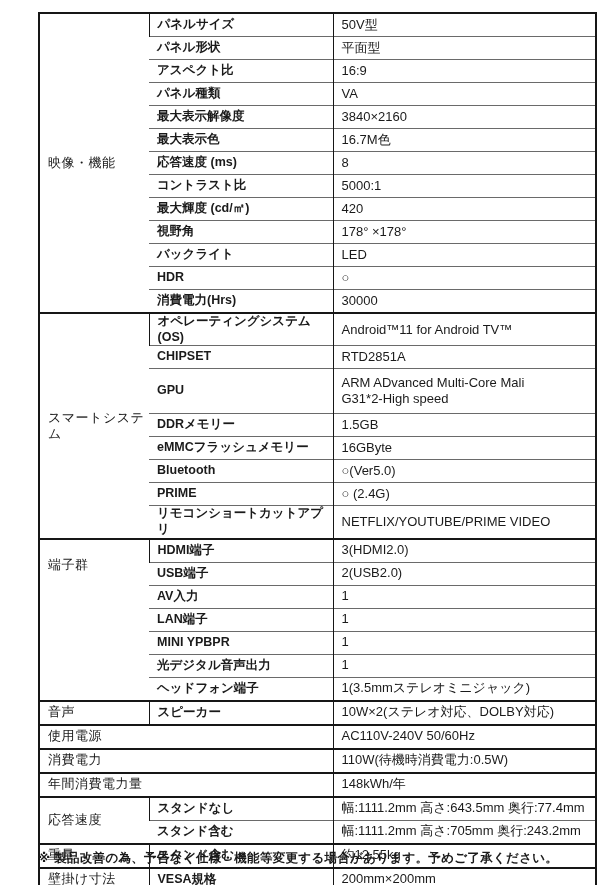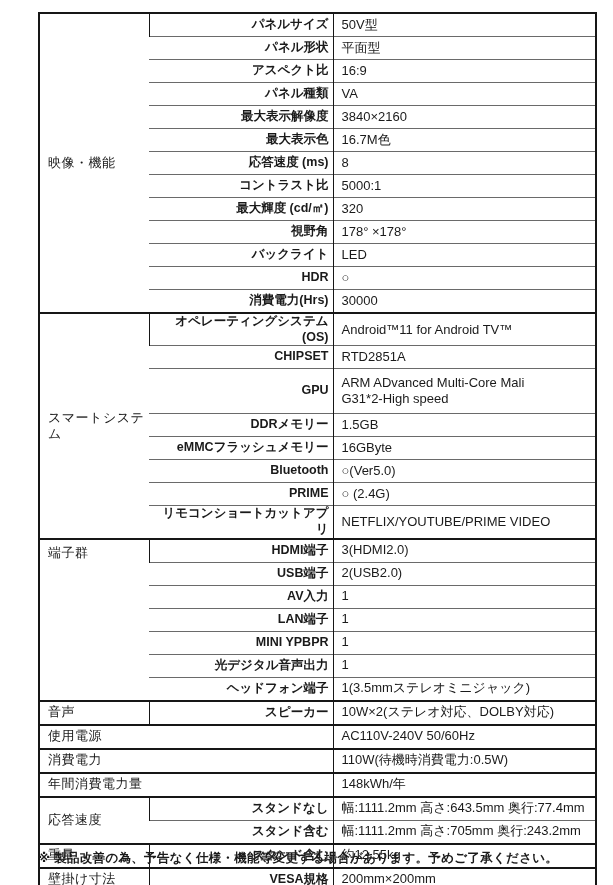--- a/index.html
+++ b/index.html
@@ -44,26 +44,25 @@
   td:first-child { border-left: none; margin-top: 14px; }
   tr.sec-start > td { border-top: 2px solid #161616; }
   tr:first-child > td { border-top: none; }
   td.cat {
     font-weight: normal;
     font-size: 13px;
     letter-spacing: 0.5px;
   }
   td.cat-top {
     vertical-align: top;
-    padding-top: 5px;
+    padding-top: 17px;
   }
   td.item {
     font-weight: bold;
     font-size: 12.5px;
-    text-align: right;
   }
   td.value {
     font-weight: normal;
     font-size: 13px;
   }
   td.value.bold { font-weight: normal; }
   tr.tall td { height: 44px; }
   .footer-note {
     position: absolute;
     left: 38px;
@@ -114,21 +113,21 @@
         <tr>
           <td class="item">応答速度 (ms)</td>
           <td class="value">8</td>
         </tr>
         <tr>
           <td class="item">コントラスト比</td>
           <td class="value">5000:1</td>
         </tr>
         <tr>
           <td class="item">最大輝度 (cd/㎡)</td>
-          <td class="value">320</td>
+          <td class="value">420</td>
         </tr>
         <tr>
           <td class="item">視野角</td>
           <td class="value">178°  ×178°</td>
         </tr>
         <tr>
           <td class="item">バックライト</td>
           <td class="value">LED</td>
         </tr>
         <tr>

